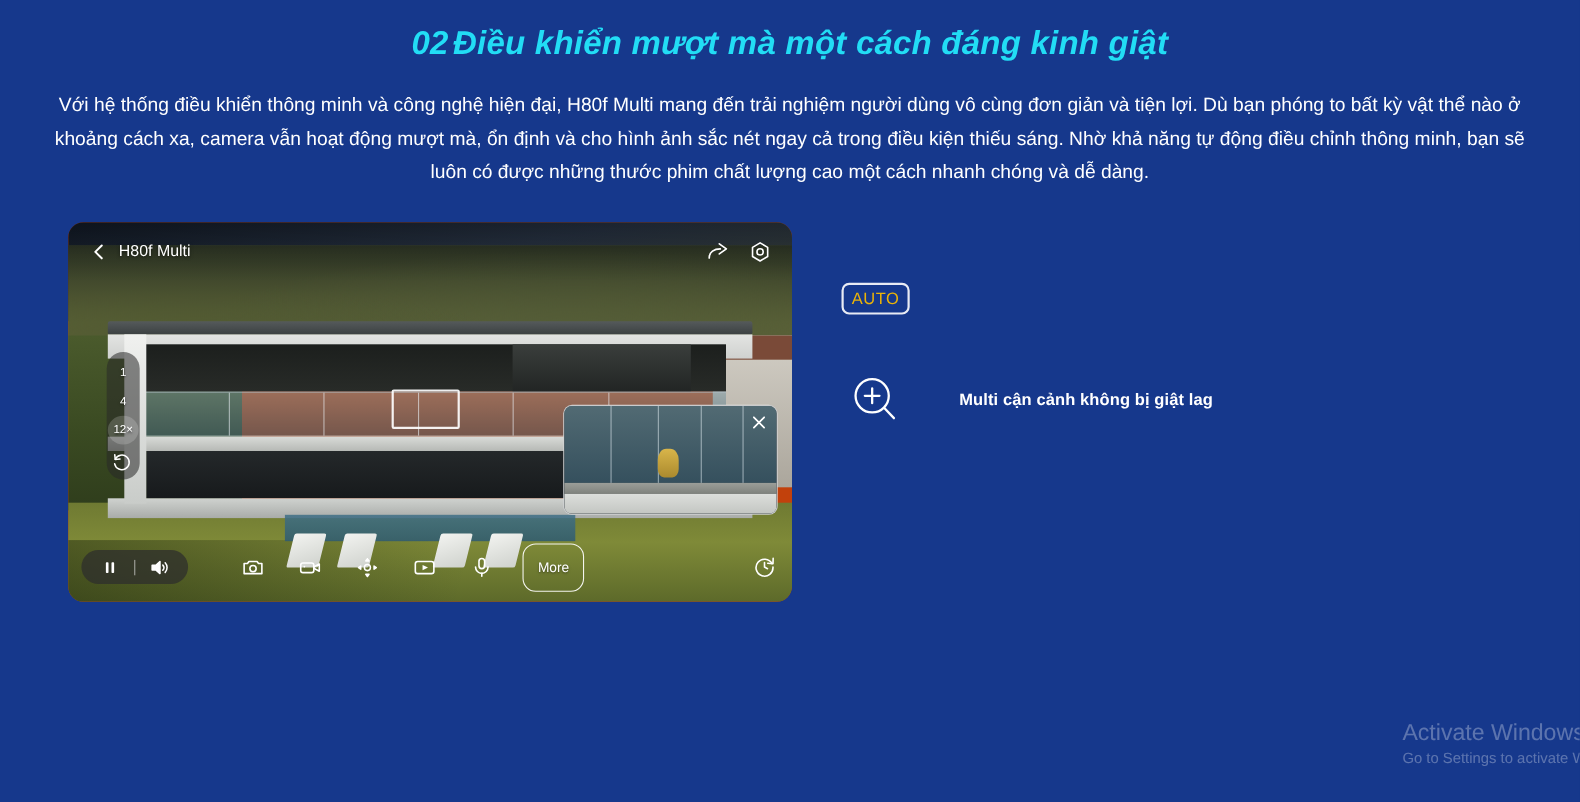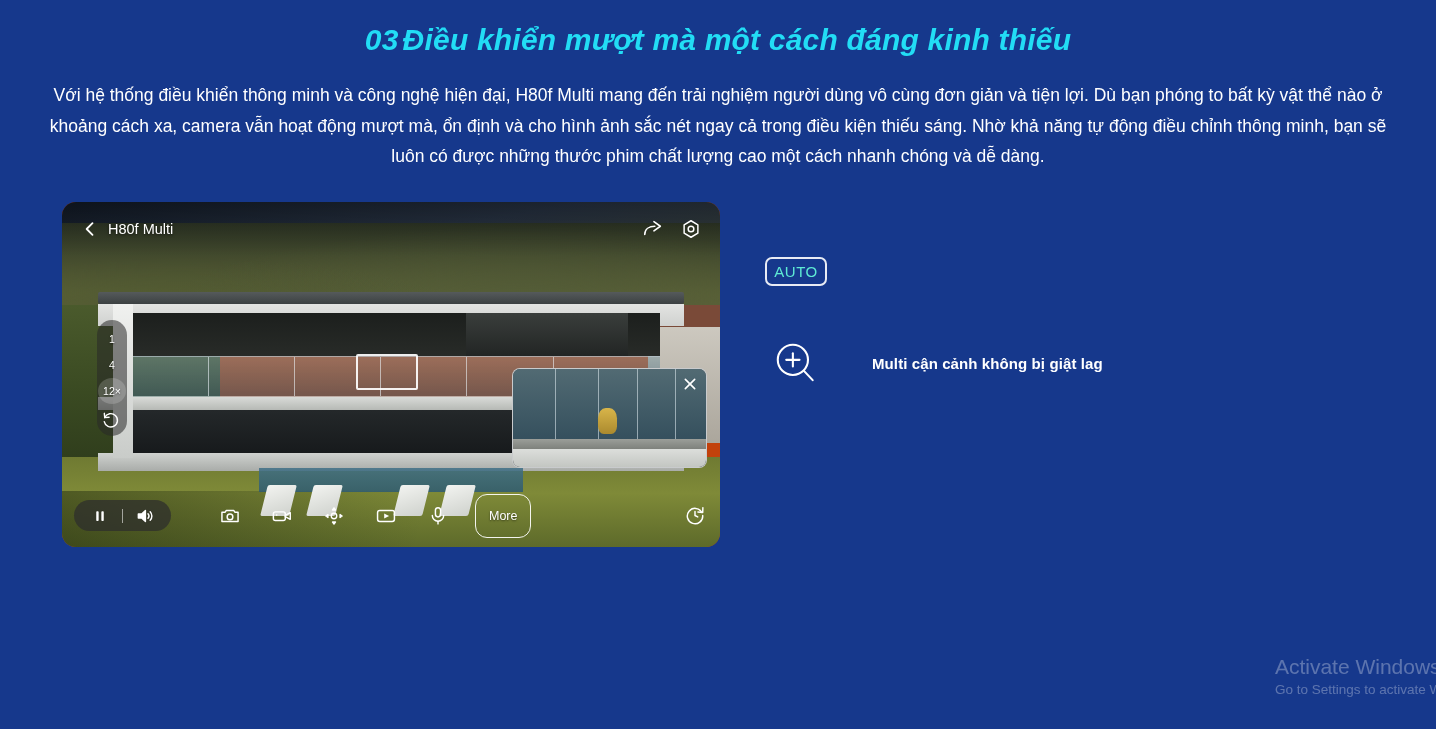--- a/index.html
+++ b/index.html
@@ -283,21 +283,21 @@
   }
   .feature-icon{
     width:56px; height:50px;
     flex:0 0 auto;
     display:flex; align-items:center; justify-content:center;
     margin-right:48px;
   }
   .auto-badge{
     border:2px solid rgba(255,255,255,.9);
     border-radius:7px;
-    color:#5eead4;
+    color:#eab308;
     font-size:15px;
     letter-spacing:.5px;
     padding:5px 7px;
     line-height:1;
   }
   .feature-text{
     color:#ffffff;
     font-size:15px;
     font-weight:bold;
     letter-spacing:.1px;
@@ -312,21 +312,21 @@
     pointer-events:none;
     user-select:none;
   }
   .wm-title{ font-size:21px; line-height:1.15; white-space:nowrap; }
   .wm-sub{ font-size:13.5px; line-height:1.3; white-space:nowrap; margin-top:2px;}
 </style>
 </head>
 <body>
 
 <div class="section-title">
-  <span class="num">03</span><span>Điều khiển mượt mà một cách đáng kinh thiếu</span>
+  <span class="num">02</span><span>Điều khiển mượt mà một cách đáng kinh giật</span>
 </div>
 
 <p class="intro">Với hệ thống điều khiển thông minh và công nghệ hiện đại, H80f Multi mang đến trải nghiệm người dùng vô cùng đơn giản và tiện lợi. Dù bạn phóng to bất kỳ vật thể nào ở khoảng cách xa, camera vẫn hoạt động mượt mà, ổn định và cho hình ảnh sắc nét ngay cả trong điều kiện thiếu sáng. Nhờ khả năng tự động điều chỉnh thông minh, bạn sẽ luôn có được những thước phim chất lượng cao một cách nhanh chóng và dễ dàng.</p>
 
 <div class="content">
 
   <div class="camera-panel">
 
     <div class="bg-sky"></div>
     <div class="bg-mtn"></div>

